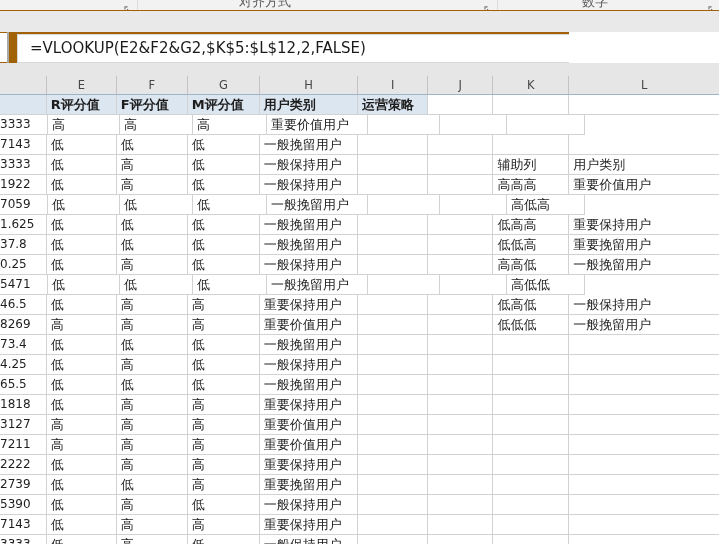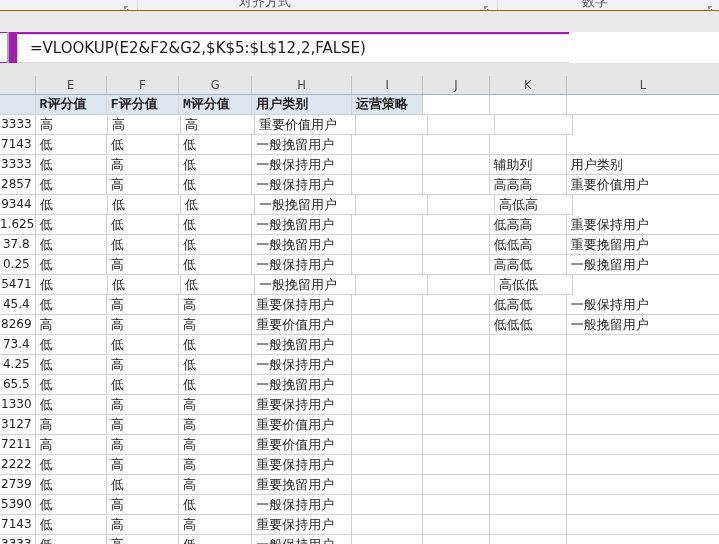--- a/index.html
+++ b/index.html
@@ -23,21 +23,21 @@
   .launcher{position:absolute;top:0;width:9px;height:9px;}
   .launcher.l1{left:124px;}
   .launcher.l2{left:484px;}
   .launcher.l3{left:708px;}
   .ribbon-sep{position:absolute;top:0;width:1px;height:10px;background:#dcdcdc;}
   .ribbon-sep.s1{left:137px;}
   .ribbon-sep.s2{left:497px;}
   
   .upper-gap{position:absolute;left:0;top:11px;width:719px;height:21px;background:#e9e9e9;}
   
-  .formula-row{position:absolute;left:0;top:32px;width:569px;height:31px;background:#a21caf;}
+  .formula-row{position:absolute;left:0;top:32px;width:569px;height:31px;background:#a16207;}
   .name-box-tail{position:absolute;left:0;top:1px;width:7px;height:29px;background:#ffffff;}
   .fx-divider{position:absolute;left:7px;top:0;width:2px;height:31px;background:#a8a8a8;}
   .fx-area{
     position:absolute;left:17px;top:2px;right:0;height:27px;background:#ffffff;
     border:1px solid #d9d9d9;border-right:none;
   }
   .fx-text{
     display:block;width:100%;height:100%;border:none;outline:none;background:transparent;
     font-family:"DejaVu Sans","Liberation Sans",sans-serif;
     font-size:15px;color:#1a1a1a;line-height:27px;padding:0 0 0 12px;white-space:nowrap;
@@ -54,31 +54,31 @@
   }
   
   .grid{position:absolute;left:0;top:95px;width:719px;height:449px;overflow:hidden;background:#fff;}
   .row{display:flex;height:20px;}
   .cell{
     box-sizing:border-box;height:20px;
     border-right:1px solid #d2d2d2;border-bottom:1px solid #d2d2d2;
     font-size:13px;color:#1e1e1e;line-height:19px;
     padding:0 0 0 4px;overflow:hidden;white-space:nowrap;
   }
-  .col-d{width:36px;text-align:center;padding:0 2px 0 0;font-size:12px;}
+  .col-d{width:48px;text-align:left;padding:0 2px 0 0;font-size:12px;}
   .col-e{width:72px;}
   .col-f{width:73px;}
   .col-g{width:74px;}
   .col-h{width:101px;}
   .col-i{width:72px;}
   .col-j{width:67px;}
   .col-k{width:78px;}
   .col-l{width:154px;border-right:none;}
   .hdr .cell{font-weight:bold;}
-  .hdr .blue{background:#dce6f1;font-family:Liberation Mono, monospace;}
+  .hdr .blue{background:#dce6f1;}
 </style>
 </head>
 <body>
 
 <div class="ribbon">
   <div class="ribbon-label align">对齐方式</div>
   <div class="ribbon-label number">数字</div>
   <span class="launcher l1">
     <svg viewBox="0 0 10 10" width="9" height="9">
         <path d="M1 4V1h3" fill="none" stroke="#767676" stroke-width="1.2"></path>
@@ -164,32 +164,32 @@
         <div class="cell col-e">低</div>
         <div class="cell col-f">高</div>
         <div class="cell col-g">低</div>
         <div class="cell col-h">一般保持用户</div>
         <div class="cell col-i"></div>
         <div class="cell col-j"></div>
         <div class="cell col-k">辅助列</div>
         <div class="cell col-l">用户类别</div>
       </div>
       <div class="row">
-        <div class="cell col-d">2857</div>
+        <div class="cell col-d">1922</div>
         <div class="cell col-e">低</div>
         <div class="cell col-f">高</div>
         <div class="cell col-g">低</div>
         <div class="cell col-h">一般保持用户</div>
         <div class="cell col-i"></div>
         <div class="cell col-j"></div>
         <div class="cell col-k">高高高</div>
         <div class="cell col-l">重要价值用户</div>
       </div>
       <div class="row">
-        <div class="cell col-d">9344</div>
+        <div class="cell col-d">7059</div>
         <div class="cell col-e">低</div>
         <div class="cell col-f">低</div>
         <div class="cell col-g">低</div>
         <div class="cell col-h">一般挽留用户</div>
         <div class="cell col-i"></div>
         <div class="cell col-j"></div>
         <div class="cell col-k">高低高</div>
       </div>
       <div class="row">
         <div class="cell col-d">1.625</div>
@@ -228,21 +228,21 @@
         <div class="cell col-d">5471</div>
         <div class="cell col-e">低</div>
         <div class="cell col-f">低</div>
         <div class="cell col-g">低</div>
         <div class="cell col-h">一般挽留用户</div>
         <div class="cell col-i"></div>
         <div class="cell col-j"></div>
         <div class="cell col-k">高低低</div>
       </div>
       <div class="row">
-        <div class="cell col-d">45.4</div>
+        <div class="cell col-d">46.5</div>
         <div class="cell col-e">低</div>
         <div class="cell col-f">高</div>
         <div class="cell col-g">高</div>
         <div class="cell col-h">重要保持用户</div>
         <div class="cell col-i"></div>
         <div class="cell col-j"></div>
         <div class="cell col-k">低高低</div>
         <div class="cell col-l">一般保持用户</div>
       </div>
       <div class="row">
@@ -283,21 +283,21 @@
         <div class="cell col-e">低</div>
         <div class="cell col-f">低</div>
         <div class="cell col-g">低</div>
         <div class="cell col-h">一般挽留用户</div>
         <div class="cell col-i"></div>
         <div class="cell col-j"></div>
         <div class="cell col-k"></div>
         <div class="cell col-l"></div>
       </div>
       <div class="row">
-        <div class="cell col-d">1330</div>
+        <div class="cell col-d">1818</div>
         <div class="cell col-e">低</div>
         <div class="cell col-f">高</div>
         <div class="cell col-g">高</div>
         <div class="cell col-h">重要保持用户</div>
         <div class="cell col-i"></div>
         <div class="cell col-j"></div>
         <div class="cell col-k"></div>
         <div class="cell col-l"></div>
       </div>
       <div class="row">

